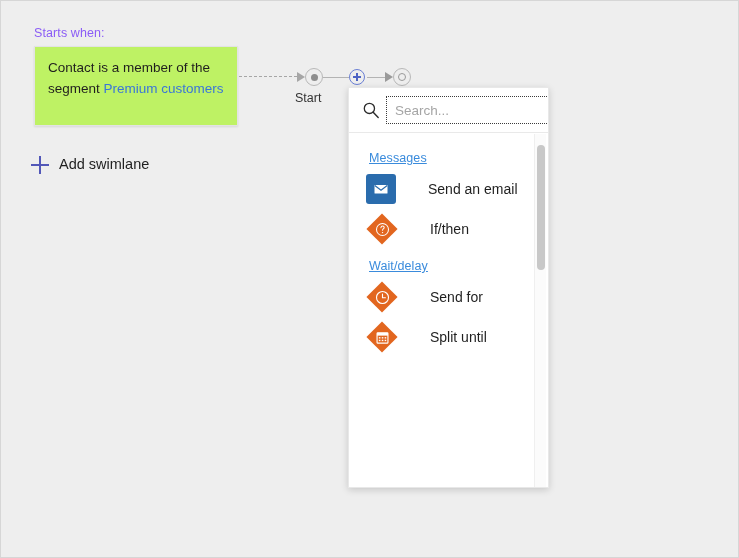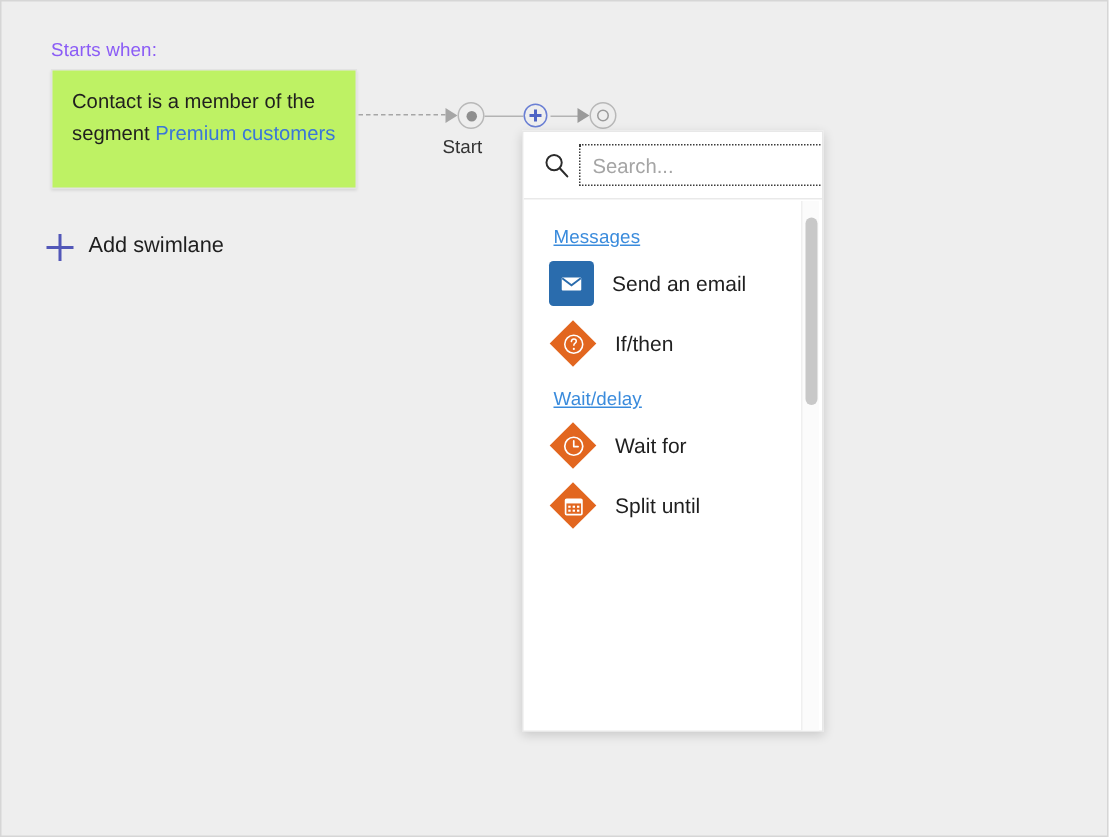--- a/index.html
+++ b/index.html
@@ -264,20 +264,21 @@
     text-decoration: underline;
   }
   .group-title.first { margin-top: 8px; }
 
   .picker-item {
     display: flex;
     align-items: center;
     height: 40px;
     padding-left: 17px;
     cursor: pointer;
+    gap: 20px;
   }
   .picker-item-label {
     font-size: 14px;
     color: #1f1f1f;
     margin-left: 12px;
   }
 
   
   .icon-square {
     width: 30px;
@@ -423,21 +424,21 @@
       <div class="picker-item">
         <span class="icon-diamond">
           <span class="dia-bg"></span>
           <span class="dia-glyph">
             <svg width="15" height="15" viewBox="0 0 16 16" aria-hidden="true">
               <circle cx="8" cy="8" r="6.4" fill="none" stroke="#ffffff" stroke-width="1.2"></circle>
               <path d="M8 4.2 V8.2 H11.1" fill="none" stroke="#ffffff" stroke-width="1.2" stroke-linecap="round" stroke-linejoin="round"></path>
             </svg>
           </span>
         </span>
-        <span class="picker-item-label">Wait for</span>
+        <span class="picker-item-label">Send for</span>
       </div>
 
       <div class="picker-item">
         <span class="icon-diamond">
           <span class="dia-bg"></span>
           <span class="dia-glyph">
             <svg width="15" height="15" viewBox="0 0 16 16" aria-hidden="true">
               <rect x="2.2" y="3" width="11.6" height="11" rx="0.8" fill="none" stroke="#ffffff" stroke-width="1.2"></rect>
               <rect x="2.2" y="3" width="11.6" height="3" fill="#ffffff"></rect>
               <rect x="4.1" y="7.6" width="1.7" height="1.5" fill="#ffffff"></rect>

